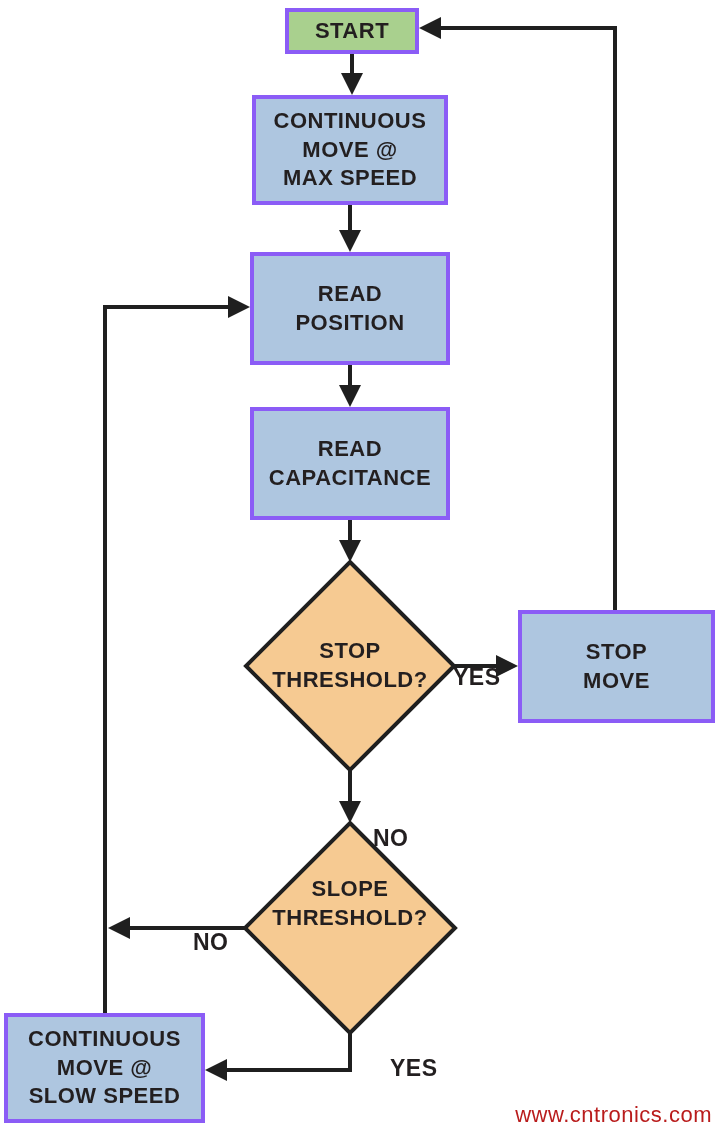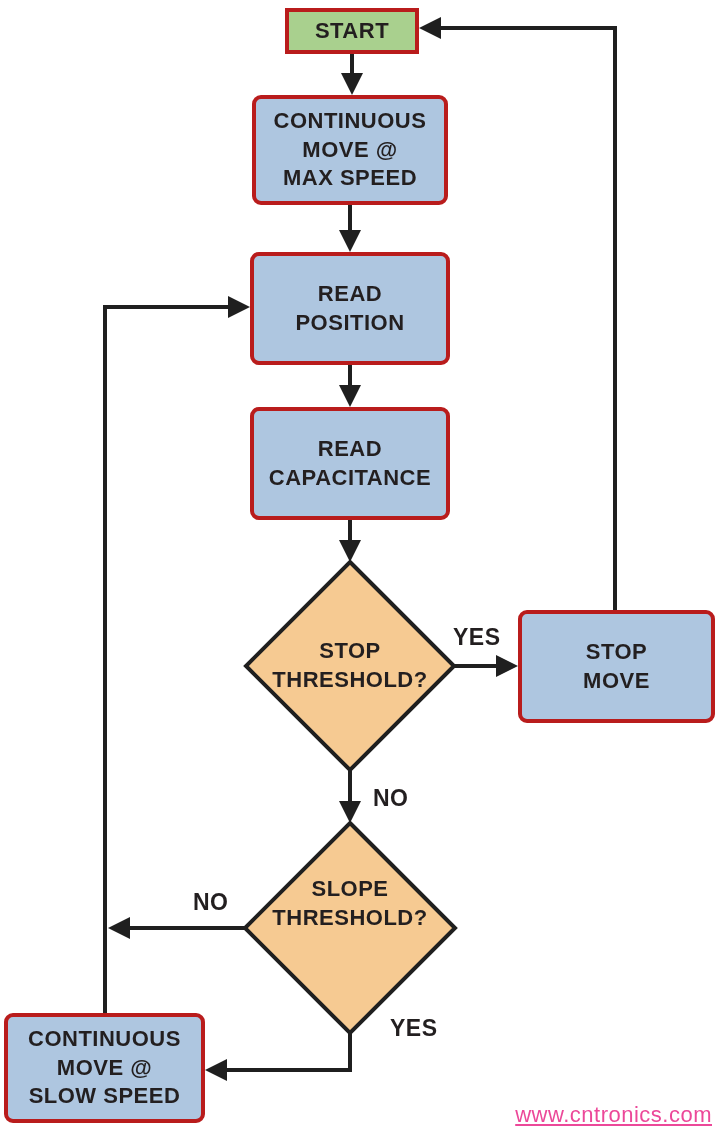--- a/index.html
+++ b/index.html
@@ -18,74 +18,74 @@
   #connectors {
     position: absolute;
     left: 0;
     top: 0;
     width: 726px;
     height: 1134px;
   }
   .node {
     position: absolute;
     box-sizing: border-box;
-    border: 4px solid #b91c1c;
+    border: 4px solid #8b5cf6;
     display: flex;
     align-items: center;
     justify-content: center;
     text-align: center;
     font-weight: bold;
     font-size: 22px;
     line-height: 1.3;
     color: #231f20;
     white-space: pre-line;
     letter-spacing: 0.5px;
   }
   .node-green { background: #a9d08e; }
-  .node-blue  { background: #aec6e0; border-radius: 9px; }
+  .node-blue  { background: #aec6e0; }
   .diamond-label {
     position: absolute;
     display: flex;
     align-items: center;
     justify-content: center;
     text-align: center;
     font-weight: bold;
     font-size: 22px;
     line-height: 1.3;
     color: #231f20;
     white-space: pre-line;
     letter-spacing: 0.5px;
   }
   .edge-label {
     position: absolute;
     font-weight: bold;
     font-size: 23px;
     color: #231f20;
     letter-spacing: 0.5px;
+    margin-top: 40px;
   }
   #node-start            { left: 285px; top: 8px;    width: 134px; height: 46px; }
   #node-move-max         { left: 252px; top: 95px;   width: 196px; height: 110px; }
   #node-read-position    { left: 250px; top: 252px;  width: 200px; height: 113px; }
   #node-read-capacitance { left: 250px; top: 407px;  width: 200px; height: 113px; }
   #node-stop-move        { left: 518px; top: 610px;  width: 197px; height: 113px; }
   #node-move-slow        { left: 4px;   top: 1013px; width: 201px; height: 110px; }
   #label-stop-threshold  { left: 252px; top: 622px;  width: 196px; height: 88px; }
   #label-slope-threshold { left: 252px; top: 860px;  width: 196px; height: 88px; }
   #edge-label-stop-yes   { left: 453px; top: 624px; }
   #edge-label-stop-no    { left: 373px; top: 785px; }
   #edge-label-slope-no   { left: 193px; top: 889px; }
   #edge-label-slope-yes  { left: 390px; top: 1015px; }
   #watermark {
     position: absolute;
     right: 14px;
     bottom: 6px;
     font-size: 22px;
-    color: #ec4899;
+    color: #b91c1c;
     letter-spacing: 0.5px;
-    text-decoration: underline;
   }
 </style>
 </head>
 <body>
 
 <div id="canvas">
 
   <svg id="connectors" viewBox="0 0 726 1134" xmlns="http://www.w3.org/2000/svg">
     <g stroke="#1f1f1f" stroke-width="4" fill="none">
       <line x1="352" y1="53" x2="352" y2="77"></line>

